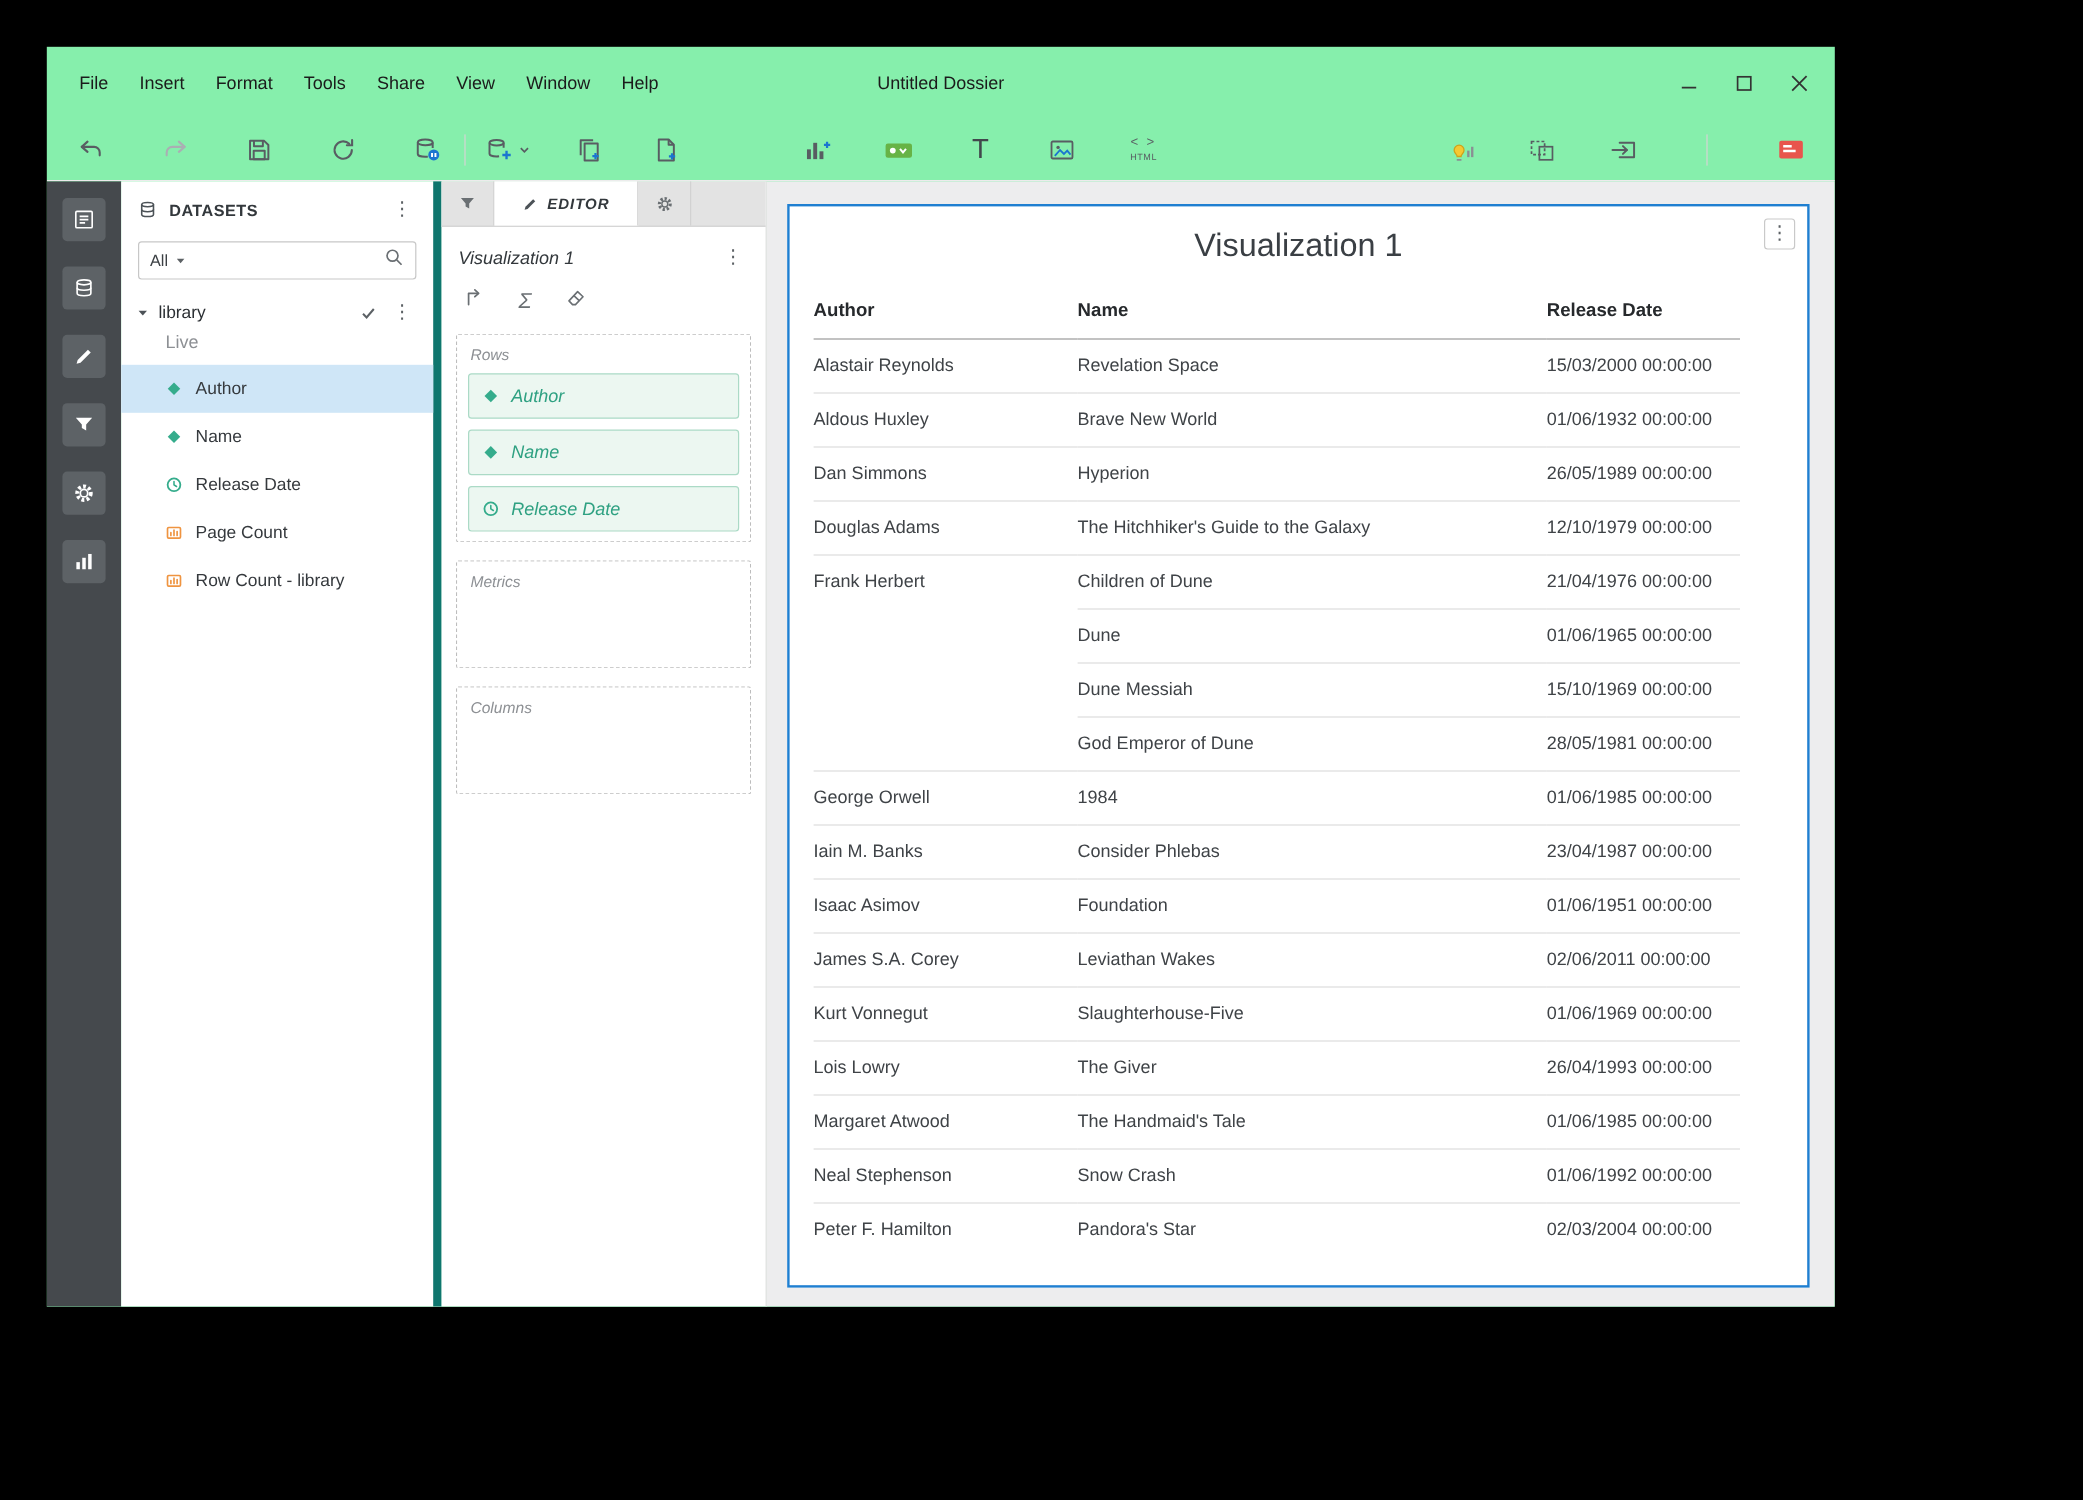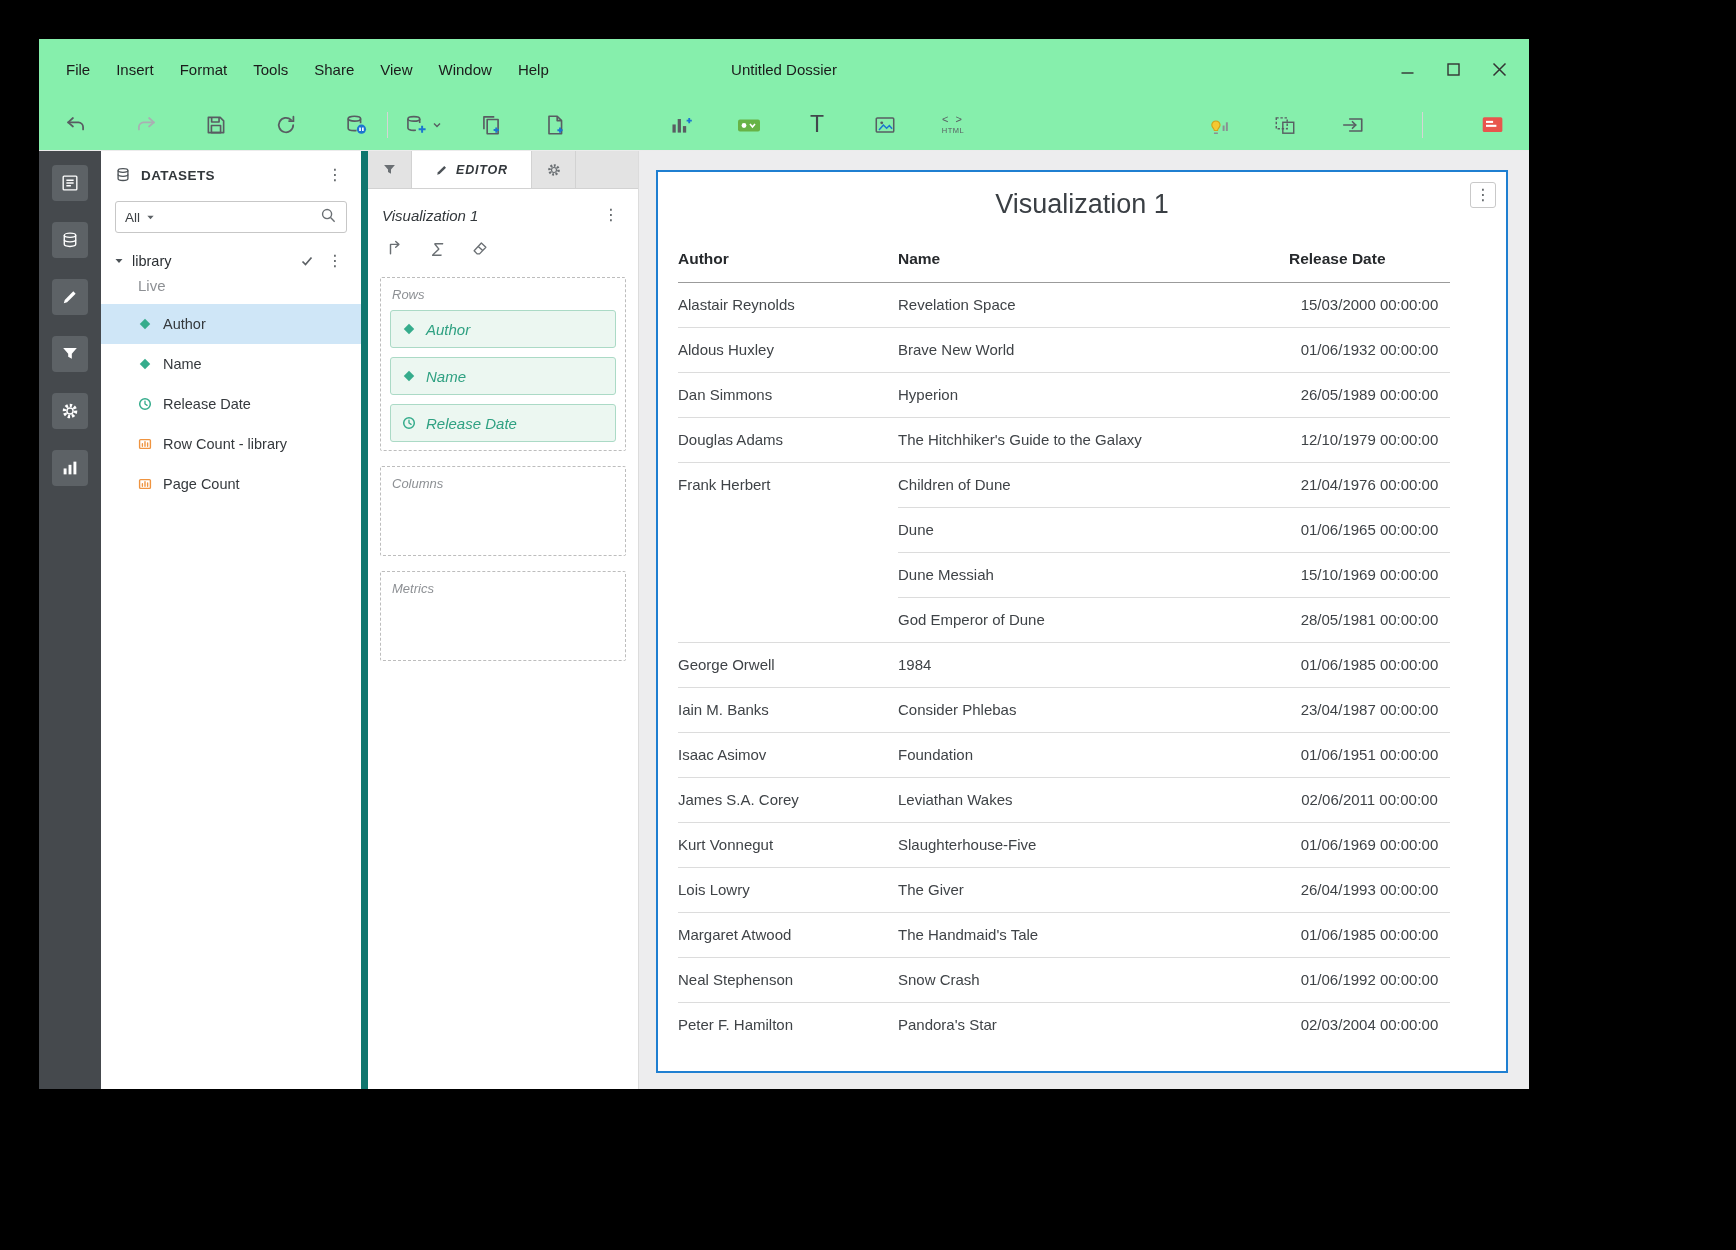--- a/index.html
+++ b/index.html
@@ -80,21 +80,21 @@
   .viz-title{height:64px;display:flex;align-items:center;justify-content:center;font-size:27px;color:#3a3f44;}
   .viz-kebab{position:absolute;top:10px;right:10px;width:26px;height:26px;border:1px solid #c9c9c9;border-radius:3px;
              display:flex;align-items:center;justify-content:center;background:#fff;}
   table.grid{border-collapse:collapse;table-layout:fixed;margin-left:20px;width:772px;}
   table.grid th{height:46px;text-align:left;font-size:15.5px;font-weight:bold;color:#26292c;
                 border-bottom:1px solid #9b9b9b;padding:0;vertical-align:middle;}
   table.grid td{height:45px;font-size:15px;color:#3f4347;padding:0;vertical-align:middle;}
   table.grid tbody td{border-top:1px solid #dcdcdc;}
   table.grid tbody tr:first-child td{border-top:none;}
   table.grid td.cont{border-top:none;}
-  table.grid td.date, table.grid th.date-values{text-align:center;}
+  table.grid td.date, table.grid th.date-values{text-align:left;}
 </style>
 </head>
 <body>
 
 <div class="screen">
 <div class="window">
 
   <div class="titlebar">
     <div class="menus">
           <div class="menu-item">File</div>
@@ -362,30 +362,30 @@
               </span>
               <span>Release Date</span>
             </div>
             <div class="field-row">
               <span class="ficon">
                 <svg width="14" height="14" viewBox="0 0 14 14">
                   <rect x="1.6" y="2.6" width="10.8" height="8.8" rx="1" fill="none" stroke="#ef9440" stroke-width="1.4"></rect>
                   <path d="M4.4 9.2 V6.8 M7 9.2 V4.8 M9.6 9.2 V6" fill="none" stroke="#ef9440" stroke-width="1.4" stroke-linecap="round"></path>
                 </svg>
               </span>
-              <span>Row Count - library</span>
+              <span>Page Count</span>
             </div>
             <div class="field-row">
               <span class="ficon">
                 <svg width="14" height="14" viewBox="0 0 14 14">
                   <rect x="1.6" y="2.6" width="10.8" height="8.8" rx="1" fill="none" stroke="#ef9440" stroke-width="1.4"></rect>
                   <path d="M4.4 9.2 V6.8 M7 9.2 V4.8 M9.6 9.2 V6" fill="none" stroke="#ef9440" stroke-width="1.4" stroke-linecap="round"></path>
                 </svg>
               </span>
-              <span>Page Count</span>
+              <span>Row Count - library</span>
             </div>
           </div>
     </div>
 
     <div class="editor-panel">
       <div class="tabs">
         <div class="tab small">
           <svg width="15" height="15" viewBox="0 0 18 18">
                 <path d="M2.5 3.5 H15.5 L10.8 9 V14 L7.2 12 V9 Z" fill="#6a6f73"></path>
               </svg>
@@ -448,24 +448,24 @@
                     <svg width="14" height="14" viewBox="0 0 14 14">
                       <circle cx="7" cy="7" r="5.3" fill="none" stroke="#35ac8c" stroke-width="1.5"></circle>
                       <path d="M7 4.2 L7 7 L9.1 8.4" fill="none" stroke="#35ac8c" stroke-width="1.3" stroke-linecap="round"></path>
                     </svg>
                   </span>
                   <span>Release Date</span>
                 </div>
               </div>
         </div>
         <div class="zone empty">
+          <div class="zone-label">Metrics</div>
+        </div>
+        <div class="zone empty">
           <div class="zone-label">Columns</div>
-        </div>
-        <div class="zone empty">
-          <div class="zone-label">Metrics</div>
         </div>
       </div>
     </div>
 
     <div class="canvas">
       <div class="viz-card">
         <div class="viz-kebab">
           <span class="kebab" style="padding:0;">⋮</span>
         </div>
         <div class="viz-title">Visualization 1</div>

